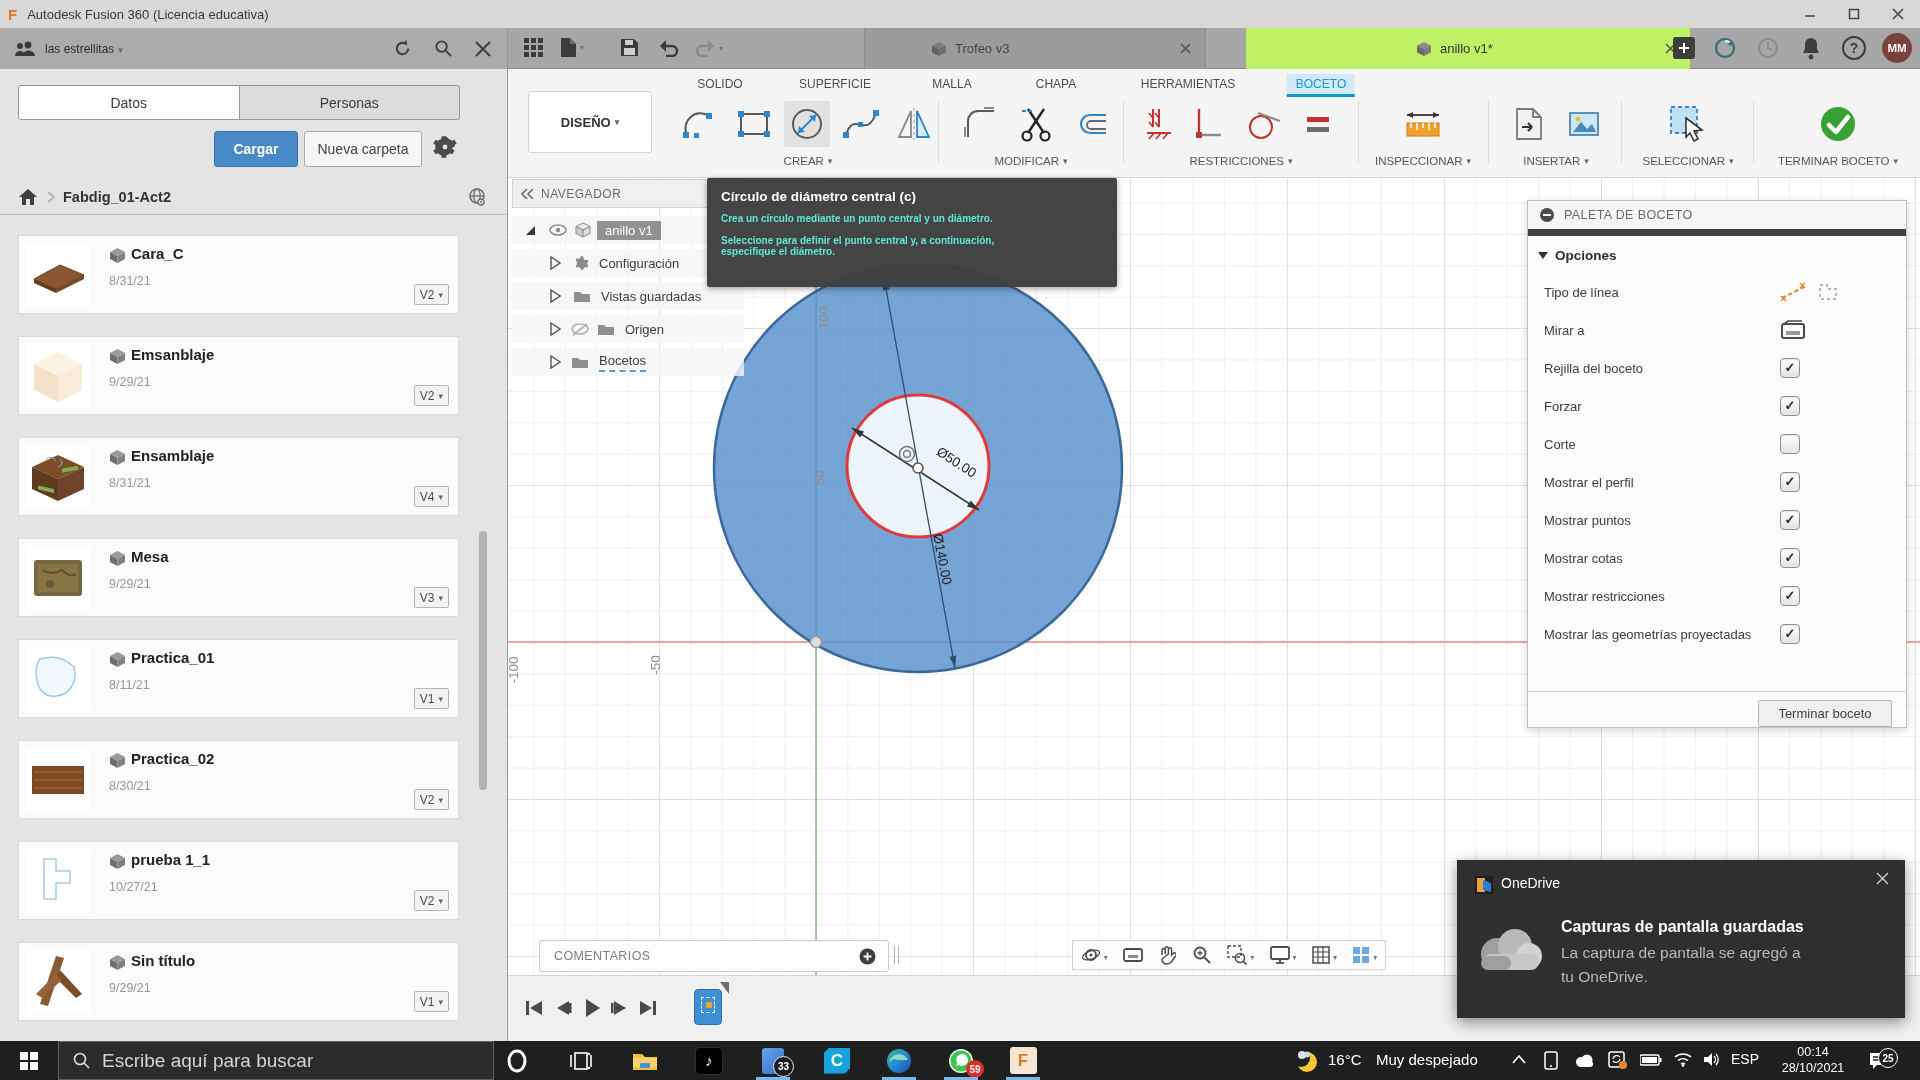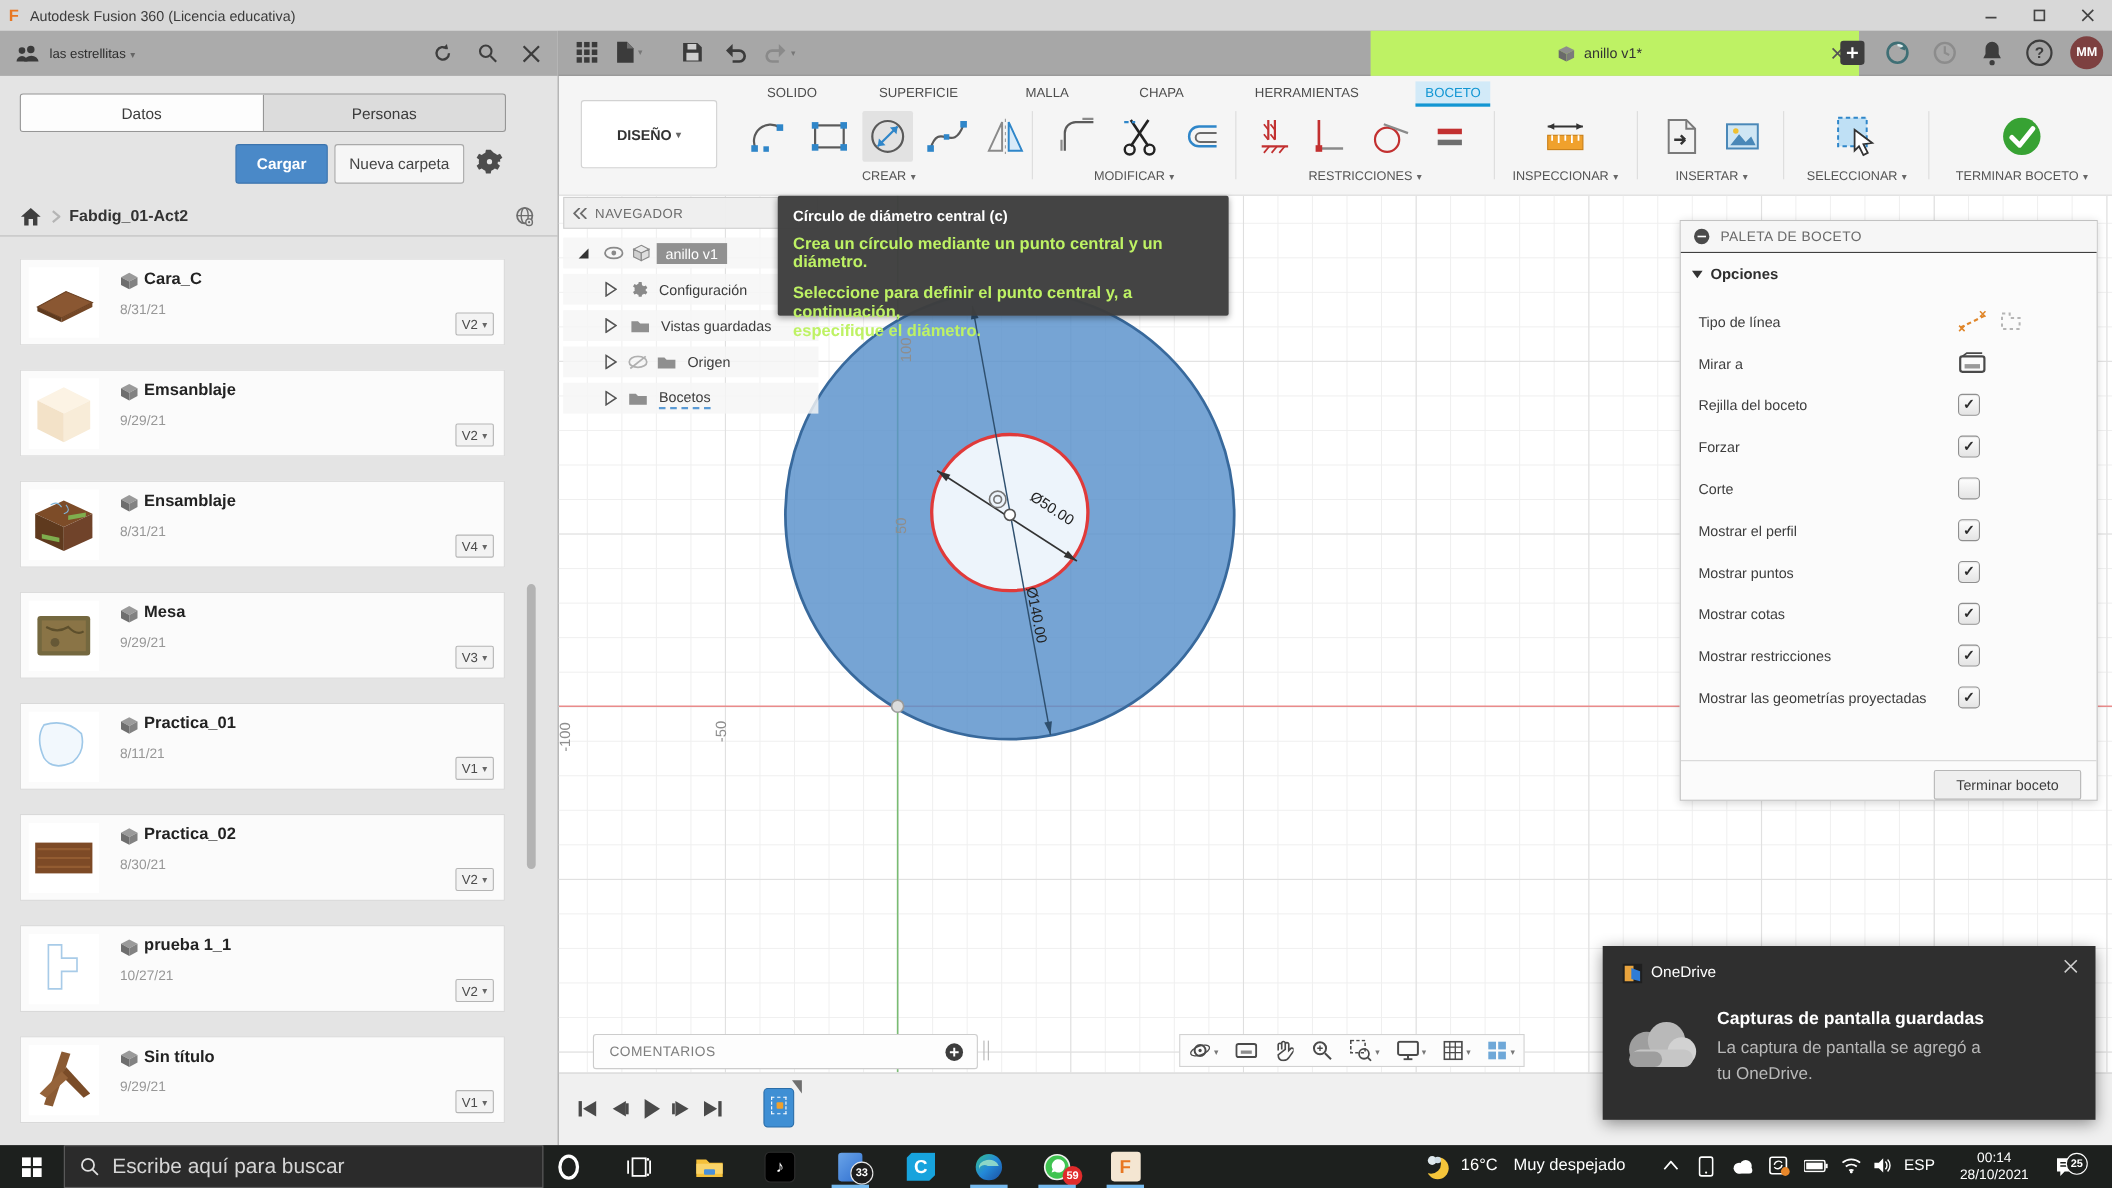--- a/index.html
+++ b/index.html
@@ -51,21 +51,21 @@
       linear-gradient(90deg,#efefef 1px,transparent 1px);
     background-size:157px 157px,157px 157px,31.4px 31.4px,31.4px 31.4px;
     background-position:308px 464px;}
   .navhead{position:absolute;left:4px;top:1px;width:232px;height:29px;background:rgba(238,238,238,.95);
            border:1px solid #cfcfcf;box-sizing:border-box;display:flex;align-items:center;font-size:12px;color:#6b6b6b;letter-spacing:.5px;}
   .navrow{position:absolute;left:4px;width:232px;height:28px;background:rgba(245,245,245,.82);display:flex;align-items:center;font-size:13px;color:#3c3c3c;}
   .tri-open{width:0;height:0;border-left:9px solid transparent;border-bottom:9px solid #333;}
   .tooltip{position:absolute;left:199px;top:0;width:410px;height:109px;background:rgba(62,62,62,.97);
            border-radius:2px;color:#fff;padding:11px 14px;box-sizing:border-box;box-shadow:0 2px 6px rgba(0,0,0,.35);}
   .tooltip .t{font-size:13.5px;font-weight:bold;}
-  .tooltip .b{font-size:15px;color:#bef264;font-weight:bold;}
+  .tooltip .b{font-size:10px;color:#5eead4;font-weight:bold;}
   
   .palette{position:absolute;left:1019px;top:22px;width:380px;height:528px;background:#fbfbfb;
            border:1px solid #c2c2c2;box-shadow:0 2px 8px rgba(0,0,0,.18);box-sizing:border-box;}
   .prow{position:absolute;left:0;width:100%;height:38px;display:flex;align-items:center;}
   .prow .lb{margin-left:16px;font-size:13px;color:#3d3d3d;}
   .prow .ctl{position:absolute;left:252px;display:flex;align-items:center;gap:10px;}
   .cbx{width:18px;height:18px;border:1px solid #8f8f8f;border-radius:4px;background:linear-gradient(#fefefe,#e4e4e4);
        font:bold 13px/17px "Liberation Sans",sans-serif;text-align:center;color:#2e2e2e;box-shadow:inset 0 1px 1px rgba(0,0,0,.08);}
   
   .combar{position:absolute;left:31px;top:762px;width:350px;height:32px;background:#fdfdfd;border:1px solid #cccccc;
@@ -373,20 +373,36 @@
           <path d="M8,1 L2,7 L8,13 z" fill="#3b3b3b"></path>
         </svg>
     </span>
     <span class="i capw f" style="left:186px;top:11px">
       <svg width="22" height="18">
           <path d="M18,7 H8 a5,5 0 0 0 0,10 H14" fill="none" stroke="#8a8a8a" stroke-width="2.4"></path>
           <path d="M14,1 L20,7 L14,13 z" fill="#8a8a8a"></path>
         </svg>
     </span>
 
+    <div class="dtab1 f">
+      <span style="margin-left:66px">
+          <svg width="16" height="16">
+            <polygon points="8,1 15,4.5 8,8 1,4.5" fill="#7d7d7d"></polygon>
+            <polygon points="1,4.5 8,8 8,15 1,11.5" fill="#626262"></polygon>
+            <polygon points="15,4.5 8,8 8,15 15,11.5" fill="#6f6f6f"></polygon>
+          </svg>
+        </span>
+      <span style="margin-left:8px;font-size:13px;color:#434343;">Trofeo v3</span>
+      <span style="flex:1"></span>
+      <span style="margin-right:14px">
+          <svg width="11" height="11">
+            <path d="M1,1 L10,10 M10,1 L1,10" stroke="#555" stroke-width="1.6"></path>
+          </svg>
+        </span>
+    </div>
     <div class="dtab2 f">
       <span style="margin-left:170px">
           <svg width="16" height="16">
             <polygon points="8,1 15,4.5 8,8 1,4.5" fill="#8d8d8d"></polygon>
             <polygon points="1,4.5 8,8 8,15 1,11.5" fill="#6a6a6a"></polygon>
             <polygon points="15,4.5 8,8 8,15 15,11.5" fill="#7b7b7b"></polygon>
           </svg>
         </span>
       <span style="margin-left:8px;font-size:13px;color:#333;">anillo v1*</span>
       <span style="flex:1"></span>
@@ -680,21 +696,21 @@
     </div>
 
     <div class="tooltip">
       <div class="t">Círculo de diámetro central (c)</div>
       <div class="b" style="margin-top:9px">Crea un círculo mediante un punto central y un diámetro.</div>
       <div class="b" style="margin-top:11px">Seleccione para definir el punto central y, a continuación,</div>
       <div class="b">especifique el diámetro.</div>
     </div>
 
     <div class="palette">
-      <div class="f" style="height:28px;background:#f6f6f6;border-bottom:1px solid #404040;">
+      <div class="f" style="height:28px;background:#f6f6f6;border-bottom:7px solid #404040;">
         <span style="margin-left:12px;width:14px;height:14px;border-radius:50%;background:#4a4a4a;display:inline-flex;align-items:center;justify-content:center;">
             <svg width="8" height="2">
               <rect width="8" height="2" fill="#fff"></rect>
             </svg>
           </span>
         <span style="margin-left:10px;font-size:12.5px;color:#6a6a6a;letter-spacing:.4px;">PALETA DE BOCETO</span>
       </div>
       <div class="f" style="height:30px;margin-top:4px;">
         <svg width="10" height="7" style="margin-left:10px">
             <polygon points="0,0 10,0 5,7" fill="#333"></polygon>

